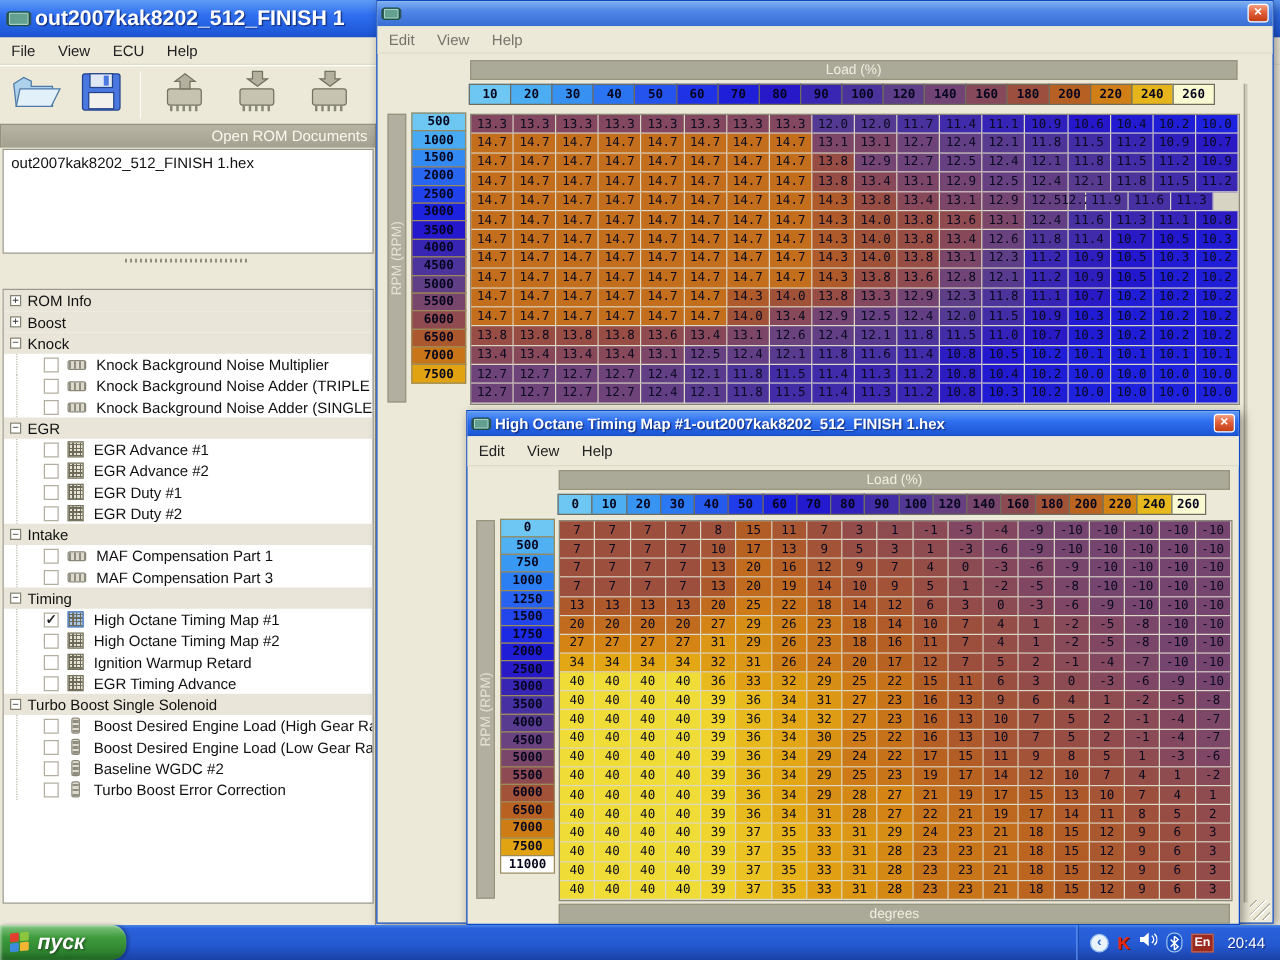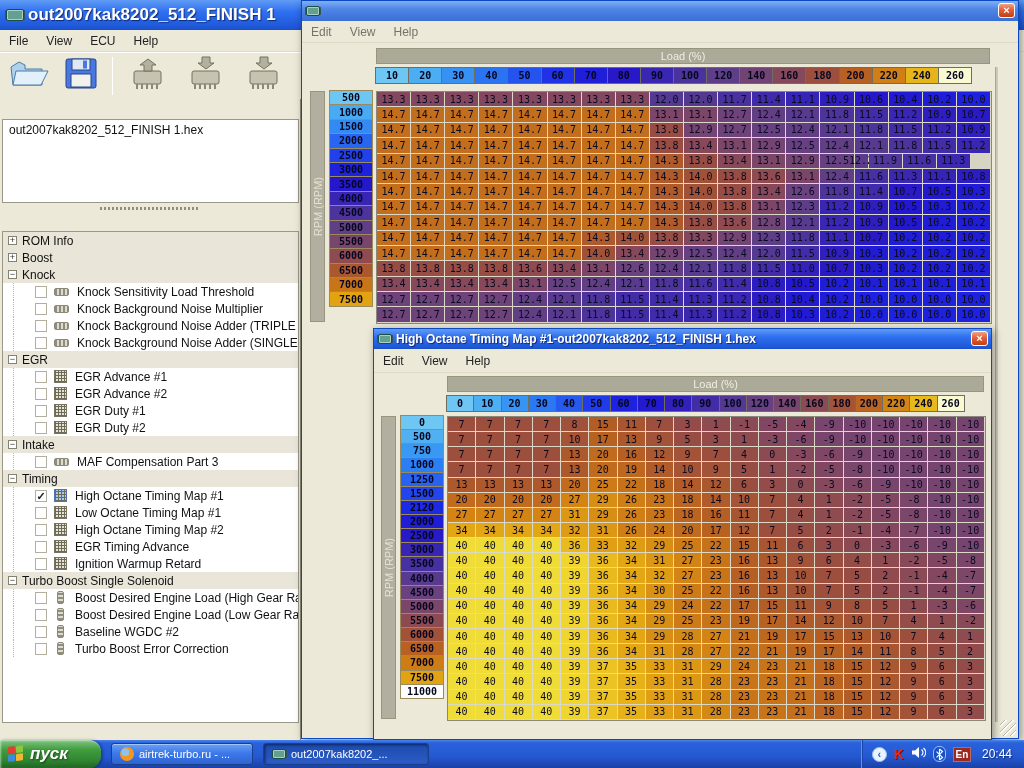--- a/index.html
+++ b/index.html
@@ -161,20 +161,23 @@
             <rect x="9" y="16" width="27" height="13" rx="2" fill="#c6c3b1" stroke="#73715f"></rect>
             <path d="M12 29 v5 M17 29 v5 M22 29 v5 M27 29 v5 M32 29 v5" stroke="#8a8876" stroke-width="2"></path>
             <path d="M19 2 v6 h-4 l8 6 l8 -6 h-4 v-6 z" fill="#b3b09e" stroke="#73715f"></path>
           </svg></span>
         <span class="tbtn"><svg width="44" height="38" viewBox="0 0 44 38">
             <rect x="10" y="8" width="24" height="18" rx="2" fill="#c6c3b1" stroke="#73715f"></rect>
             <path d="M13 26 v6 M17 26 v6 M21 26 v6 M25 26 v6 M29 26 v6" stroke="#8a8876" stroke-width="2"></path>
             <path d="M13 8 v-4 M17 8 v-4 M21 8 v-4 M25 8 v-4 M29 8 v-4" stroke="#8a8876" stroke-width="2"></path>
           </svg></span>
       </div>
+    <div class="docktitle" style="top:99px">
+      <span>Open ROM Documents</span>
+    </div>
     <div class="romlist" id="rom-list">
         <div class="romitem">out2007kak8202_512_FINISH 1.hex</div>
       </div>
     <div class="splitter"></div>
     <div class="treepanel" id="tree">
         <div class="trow group">
           <span class="expander">+</span>
           <span>ROM Info</span>
         </div>
         <div class="trow group">
@@ -182,26 +185,20 @@
           <span>Boost</span>
         </div>
         <div class="trow group">
           <span class="expander">−</span>
           <span>Knock</span>
         </div>
         <div class="trow child">
           <span class="guide"></span>
           <span class="cbx"></span>
           <span class="ticon table-1d-icon"></span>
-          <span>Knock Sensitivity Load Threshold</span>
-        </div>
-        <div class="trow child">
-          <span class="guide"></span>
-          <span class="cbx"></span>
-          <span class="ticon table-1d-icon"></span>
           <span>Knock Background Noise Multiplier</span>
         </div>
         <div class="trow child">
           <span class="guide"></span>
           <span class="cbx"></span>
           <span class="ticon table-1d-icon"></span>
           <span>Knock Background Noise Adder (TRIPLE GAIN)</span>
         </div>
         <div class="trow child">
           <span class="guide"></span>
@@ -238,55 +235,55 @@
           <span>EGR Duty #2</span>
         </div>
         <div class="trow group">
           <span class="expander">−</span>
           <span>Intake</span>
         </div>
         <div class="trow child">
           <span class="guide"></span>
           <span class="cbx"></span>
           <span class="ticon table-1d-icon"></span>
+          <span>MAF Compensation Part 1</span>
+        </div>
+        <div class="trow child">
+          <span class="guide"></span>
+          <span class="cbx"></span>
+          <span class="ticon table-1d-icon"></span>
           <span>MAF Compensation Part 3</span>
         </div>
         <div class="trow group">
           <span class="expander">−</span>
           <span>Timing</span>
         </div>
         <div class="trow child">
           <span class="guide"></span>
           <span class="cbx">✓</span>
           <span class="ticon table-2d-icon hl"></span>
           <span>High Octane Timing Map #1</span>
         </div>
         <div class="trow child">
           <span class="guide"></span>
           <span class="cbx"></span>
           <span class="ticon table-2d-icon"></span>
-          <span>Low Octane Timing Map #1</span>
+          <span>High Octane Timing Map #2</span>
         </div>
         <div class="trow child">
           <span class="guide"></span>
           <span class="cbx"></span>
           <span class="ticon table-2d-icon"></span>
-          <span>High Octane Timing Map #2</span>
+          <span>Ignition Warmup Retard</span>
         </div>
         <div class="trow child">
           <span class="guide"></span>
           <span class="cbx"></span>
           <span class="ticon table-2d-icon"></span>
           <span>EGR Timing Advance</span>
-        </div>
-        <div class="trow child">
-          <span class="guide"></span>
-          <span class="cbx"></span>
-          <span class="ticon table-2d-icon"></span>
-          <span>Ignition Warmup Retard</span>
         </div>
         <div class="trow group">
           <span class="expander">−</span>
           <span>Turbo Boost Single Solenoid</span>
         </div>
         <div class="trow child">
           <span class="guide"></span>
           <span class="cbx"></span>
           <span class="ticon table-1d-vertical-icon"></span>
           <span>Boost Desired Engine Load (High Gear Range)</span>
@@ -710,21 +707,21 @@
     <div class="rpmstrip" style="left:7px;top:87px;height:303px;">
       <span>RPM (RPM)</span>
     </div>
     <div class="rpmcol" id="timing-rpms" style="left:26px;top:87px;">
         <div class="mrh" style="height: 15.15px; background: rgb(110, 198, 242);">0</div>
         <div class="mrh" style="height: 15.15px; background: rgb(80, 176, 242);">500</div>
         <div class="mrh" style="height: 15.15px; background: rgb(57, 152, 242);">750</div>
         <div class="mrh" style="height: 15.15px; background: rgb(44, 127, 242);">1000</div>
         <div class="mrh" style="height: 15.15px; background: rgb(39, 98, 240);">1250</div>
         <div class="mrh" style="height: 15.15px; background: rgb(34, 70, 235);">1500</div>
-        <div class="mrh" style="height: 15.15px; background: rgb(29, 42, 228);">2120</div>
+        <div class="mrh" style="height: 15.15px; background: rgb(29, 42, 228);">1750</div>
         <div class="mrh" style="height: 15.15px; background: rgb(32, 29, 215);">2000</div>
         <div class="mrh" style="height: 15.15px; background: rgb(40, 26, 199);">2500</div>
         <div class="mrh" style="height: 15.15px; background: rgb(56, 37, 180);">3000</div>
         <div class="mrh" style="height: 15.15px; background: rgb(71, 48, 161);">3500</div>
         <div class="mrh" style="height: 15.15px; background: rgb(88, 59, 143);">4000</div>
         <div class="mrh" style="height: 15.15px; background: rgb(105, 66, 127);">4500</div>
         <div class="mrh" style="height: 15.15px; background: rgb(122, 70, 106);">5000</div>
         <div class="mrh" style="height: 15.15px; background: rgb(141, 74, 82);">5500</div>
         <div class="mrh" style="height: 15.15px; background: rgb(161, 82, 57);">6000</div>
         <div class="mrh" style="height: 15.15px; background: rgb(184, 97, 34);">6500</div>
@@ -1147,42 +1144,35 @@
           <div class="mcell" style="width: 28.26px; height: 15.15px; background: rgb(200, 117, 26);">23</div>
           <div class="mcell" style="width: 28.26px; height: 15.15px; background: rgb(195, 111, 28);">21</div>
           <div class="mcell" style="width: 28.26px; height: 15.15px; background: rgb(187, 101, 33);">18</div>
           <div class="mcell" style="width: 28.26px; height: 15.15px; background: rgb(179, 93, 38);">15</div>
           <div class="mcell" style="width: 28.26px; height: 15.15px; background: rgb(170, 88, 47);">12</div>
           <div class="mcell" style="width: 28.26px; height: 15.15px; background: rgb(162, 83, 56);">9</div>
           <div class="mcell" style="width: 28.26px; height: 15.15px; background: rgb(154, 78, 64);">6</div>
           <div class="mcell" style="width: 28.26px; height: 15.15px; background: rgb(147, 76, 74);">3</div>
         </div>
       </div>
+    <div class="unitbar" style="left:73px;top:394px;width:537px;">
+      <span>degrees</span>
+    </div>
   </div>
 
   <div class="taskbar">
     <div class="startbtn">
       <span class="xpflag">
         <i style="background:#e33e30"></i>
           <i style="background:#8cc63e"></i>
         <i style="background:#3b8cde"></i>
           <i style="background:#f2b632"></i>
       </span>
       <span>пуск</span>
     </div>
-    <div id="taskbtns" style="display:flex;align-items:center;">
-        <div class="taskbtn" style="width: 142px;">
-          <span class="firefox-ico"></span>
-          <span>airtrek-turbo.ru - ...</span>
-        </div>
-        <div class="taskbtn pressed" style="width: 166px;">
-          <span class="chip-ico" style="margin: 0px;"></span>
-          <span>out2007kak8202_...</span>
-        </div>
-      </div>
     <div class="tray">
       <span class="chev">‹</span>
       <span class="kasp">K</span>
       <span>
         <svg width="15" height="13" viewBox="0 0 15 13">
             <path d="M1 4.5 h3 l4 -3.5 v11 l-4 -3.5 h-3 z" fill="#fff"></path>
             <path d="M10.5 3.5 q3 3 0 6 M12.5 2 q4.5 4.5 0 9" stroke="#fff" stroke-width="1.1" fill="none"></path>
           </svg>
       </span>
       <span class="btic">

